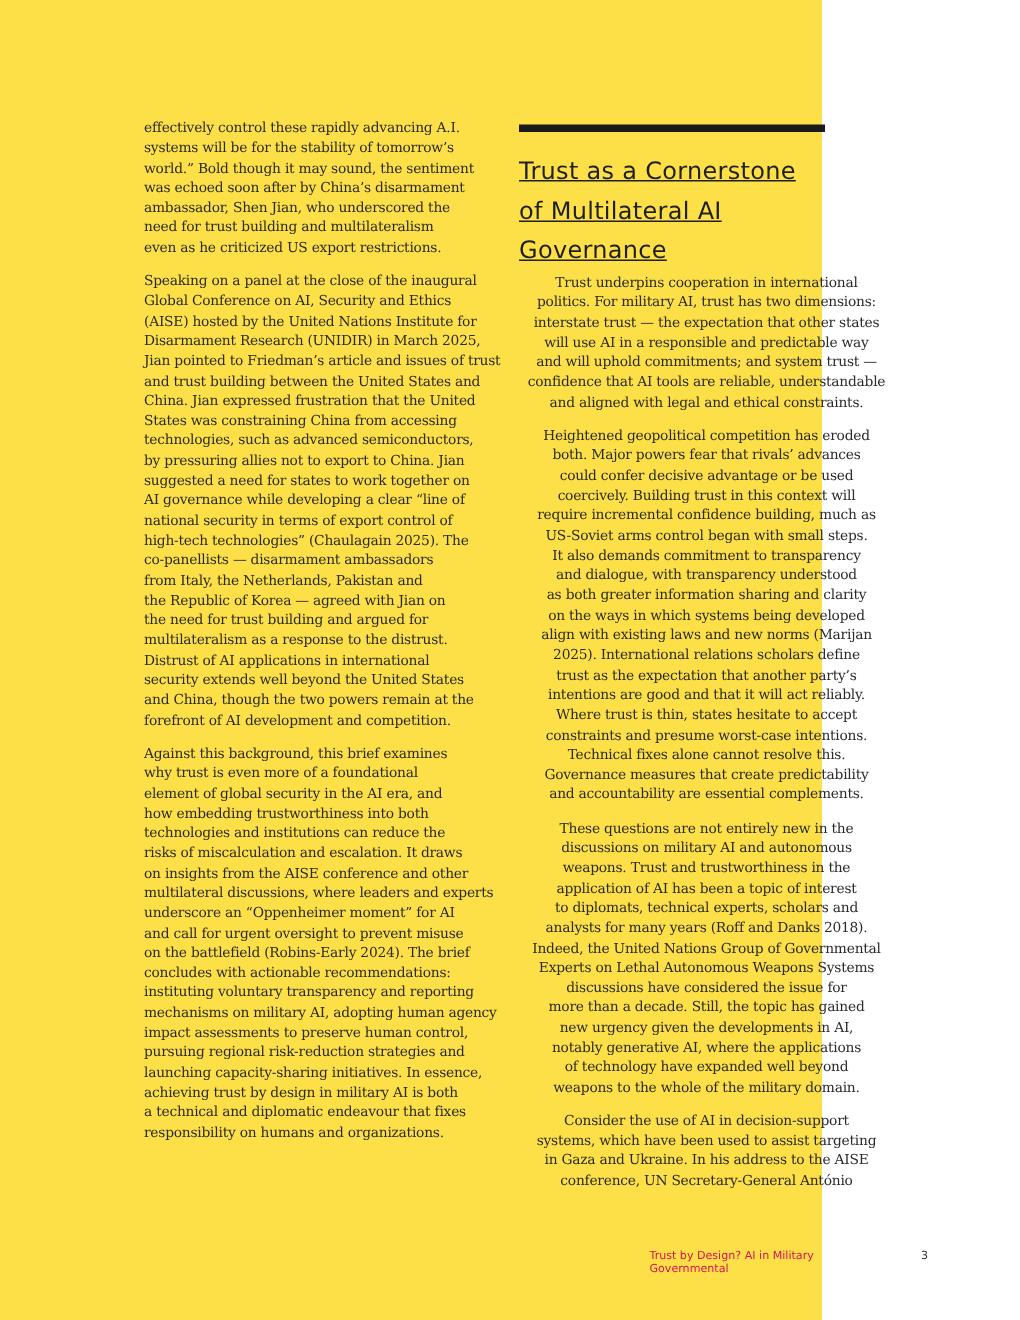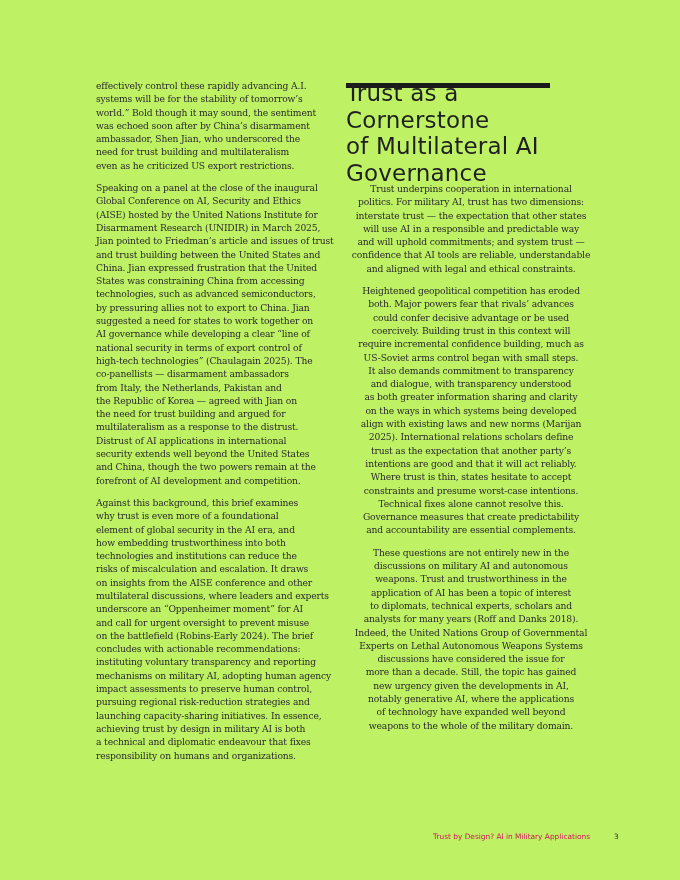--- a/index.html
+++ b/index.html
@@ -1,23 +1,23 @@
 <!DOCTYPE html>
 <html><head>
   <meta charset="utf-8">
   <style>
     html, body { margin: 0; padding: 0; background: #ffffff; }
     body { width: 680px; height: 880px; position: relative; overflow: hidden; }
-    .page { position: absolute; left: 0; top: 0; width: 680px; height: 880px; background: #bef264; }
+    .page { position: absolute; left: 0; top: 0; width: 548px; height: 880px; background: #fde047; }
     .col { position: absolute; font-family: "DejaVu Serif", serif; font-size: 9.2px; line-height: 13.3px; color: #2a2a2a; }
     .col-left { left: 96px; top: 79px; width: 250px; }
     .col-right { left: 346px; top: 182px; width: 250px; text-align: center; }
     .col p { margin: 0 0 9px 0; white-space: pre-line; letter-spacing: -0.15px; }
     .rule { position: absolute; left: 346px; top: 83px; width: 204px; height: 5px; background: #1a1a1a; }
-    .heading { position: absolute; left: 346px; top: 80px; width: 260px; font-family: "DejaVu Sans", sans-serif; font-size: 23px; line-height: 26.5px; color: #1f1f1f; font-weight: normal; margin: 0; white-space: pre-line; letter-spacing: 0.2px; }
+    .heading { position: absolute; left: 346px; top: 101px; width: 260px; font-family: "DejaVu Sans", sans-serif; font-size: 16px; line-height: 26.5px; color: #1f1f1f; font-weight: normal; margin: 0; white-space: pre-line; letter-spacing: 0.2px; text-decoration: underline; }
     .footer-title { position: absolute; left: 433px; top: 832px; font-family: "DejaVu Sans", sans-serif; font-size: 7.4px; color: #d4145a; }
     .footer-page { position: absolute; left: 614px; top: 832px; font-family: "DejaVu Sans", sans-serif; font-size: 7.4px; color: #333; }
   </style>
 </head>
 <body>
 
 <div class="page">
   <div class="col col-left">
     <p>effectively control these rapidly advancing A.I.
 systems will be for the stability of tomorrow’s
@@ -110,17 +110,21 @@
 to diplomats, technical experts, scholars and
 analysts for many years (Roff and Danks 2018).
 Indeed, the United Nations Group of Governmental
 Experts on Lethal Autonomous Weapons Systems
 discussions have considered the issue for
 more than a decade. Still, the topic has gained
 new urgency given the developments in AI,
 notably generative AI, where the applications
 of technology have expanded well beyond
 weapons to the whole of the military domain.</p>
+    <p>Consider the use of AI in decision-support
+systems, which have been used to assist targeting
+in Gaza and Ukraine. In his address to the AISE
+conference, UN Secretary-General António</p>
   </div>
 
-  <div class="footer-title">Trust by Design? AI in Military Applications</div>
+  <div class="footer-title">Trust by Design? AI in Military Governmental</div>
   <div class="footer-page">3</div>
 </div>
 
 </body></html>

